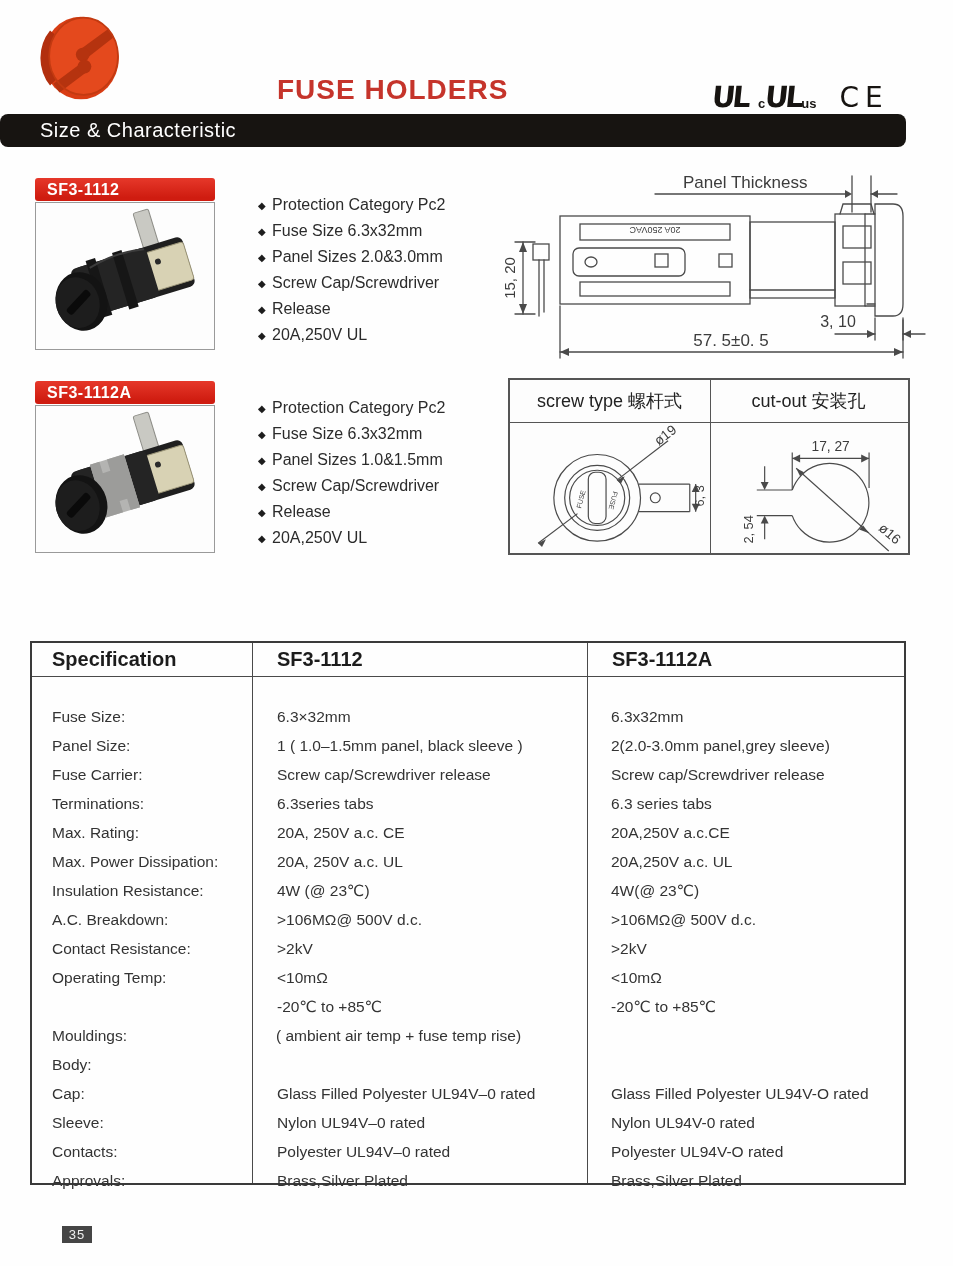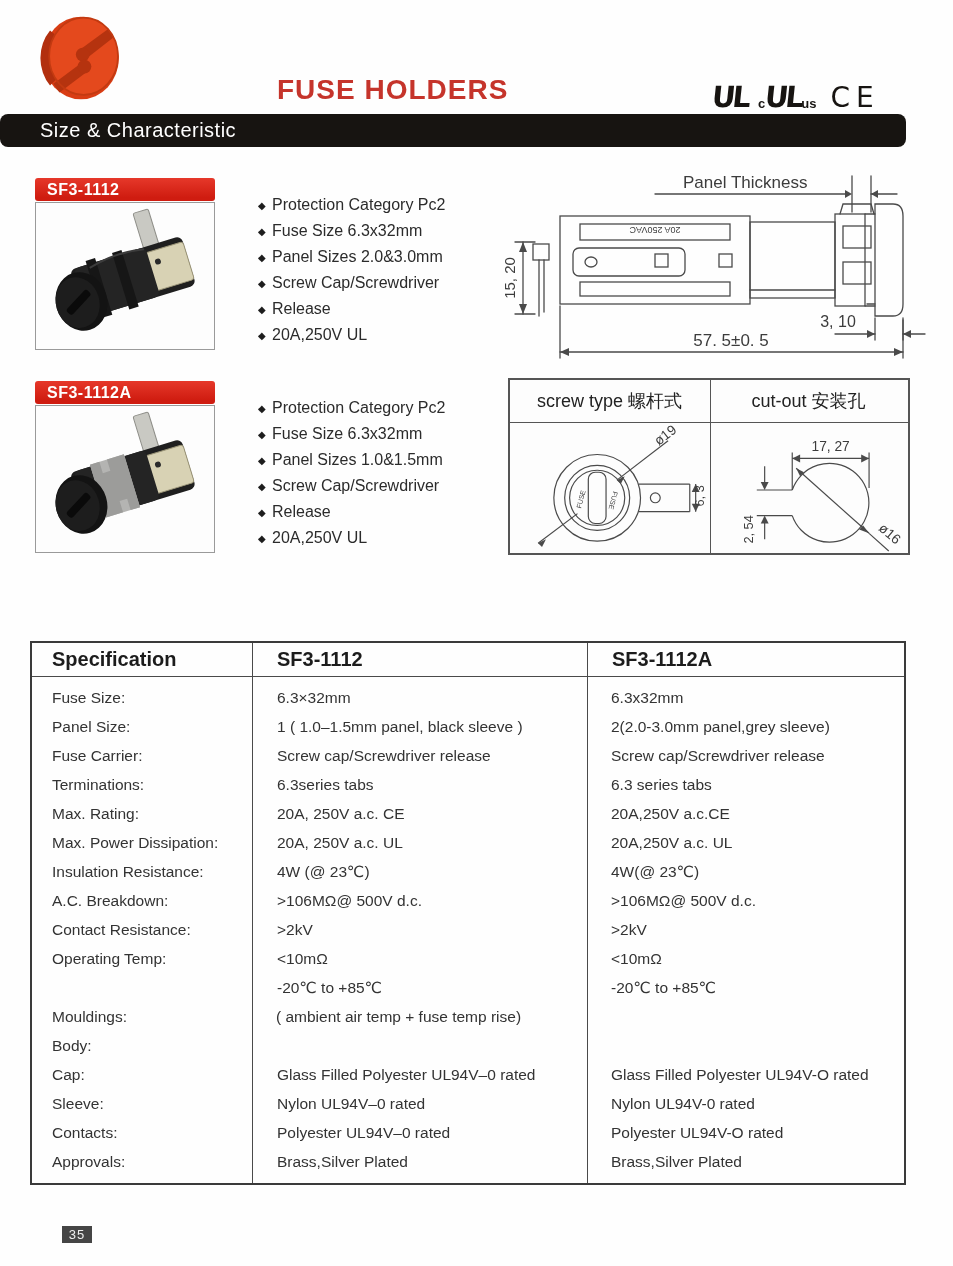--- a/index.html
+++ b/index.html
@@ -11,21 +11,21 @@
   
   .logo{position:absolute;left:38px;top:10px;width:86px;height:96px;}
   .page-title{
     position:absolute;left:277px;top:74px;font-size:28px;font-weight:bold;
     letter-spacing:1px;color:#c5342b;
   }
   .certs{position:absolute;left:712px;top:72px;height:40px;display:flex;align-items:flex-end;gap:10px;color:#171411;}
   .ul-mark{font-family:"DejaVu Sans",sans-serif;font-weight:900;font-size:29px;letter-spacing:-3px;transform:skewX(-6deg);line-height:1;}
   .cul{display:flex;align-items:flex-end;line-height:1;}
   .cul .small{font-size:13px;font-weight:bold;margin-bottom:2px;}
-  .ce-mark{font-family:"DejaVu Sans",sans-serif;font-size:28px;font-weight:400;letter-spacing:6px;line-height:1;margin-left:4px;}
+  .ce-mark{font-family:"DejaVu Sans",sans-serif;font-size:28px;font-weight:400;letter-spacing:6px;line-height:1;margin-left:13px;}
   .section-bar{
     position:absolute;left:0;top:114px;width:906px;height:33px;background:#171411;
     color:#fff;font-size:20px;display:flex;align-items:center;padding-left:40px;box-sizing:border-box;
     letter-spacing:0.5px;
     border-radius:8px;
   }
   
   .model-tag{
     position:absolute;left:35px;width:180px;height:23px;
     background:linear-gradient(180deg,#e6382a 0%,#cf1c10 85%);
@@ -52,21 +52,21 @@
   .mount-drawings{display:flex;height:133px;}
   .mount-drawings .cell{flex:1;}
   
   .spec-table{
     position:absolute;left:30px;top:641px;width:876px;height:544px;
     border:2px solid #3a3a3a;box-sizing:border-box;background:#fefefe;
   }
   .v-div{position:absolute;top:0;bottom:0;width:1px;background:#4a4a4a;}
   .v-div.d1{left:220px;} .v-div.d2{left:555px;}
   .spec-head{display:flex;height:33px;border-bottom:1px solid #4a4a4a;align-items:center;font-weight:bold;font-size:20px;color:#1c1c1c;}
-  .spec-rows{margin-top:6px;}
+  .spec-rows{margin-top:25px;}
   .srow{display:flex;height:29px;align-items:center;font-size:15.5px;color:#333;}
   .c0{width:220px;padding-left:20px;box-sizing:border-box;}
   .c1{width:335px;padding-left:25px;box-sizing:border-box;}
   .c2{flex:1;padding-left:24px;box-sizing:border-box;}
   .spec-head .c1,.spec-head .c2{padding-left:25px;}
   
   .footer{position:absolute;left:35px;top:1226px;display:flex;align-items:center;gap:34px;flex-direction:column;}
   .page-num{background:#454545;color:#eee;font-size:13px;padding:1px 7px;letter-spacing:1px;}
   .brand{font-size:21px;color:#4a4a4a;letter-spacing:1px;}
 </style>

